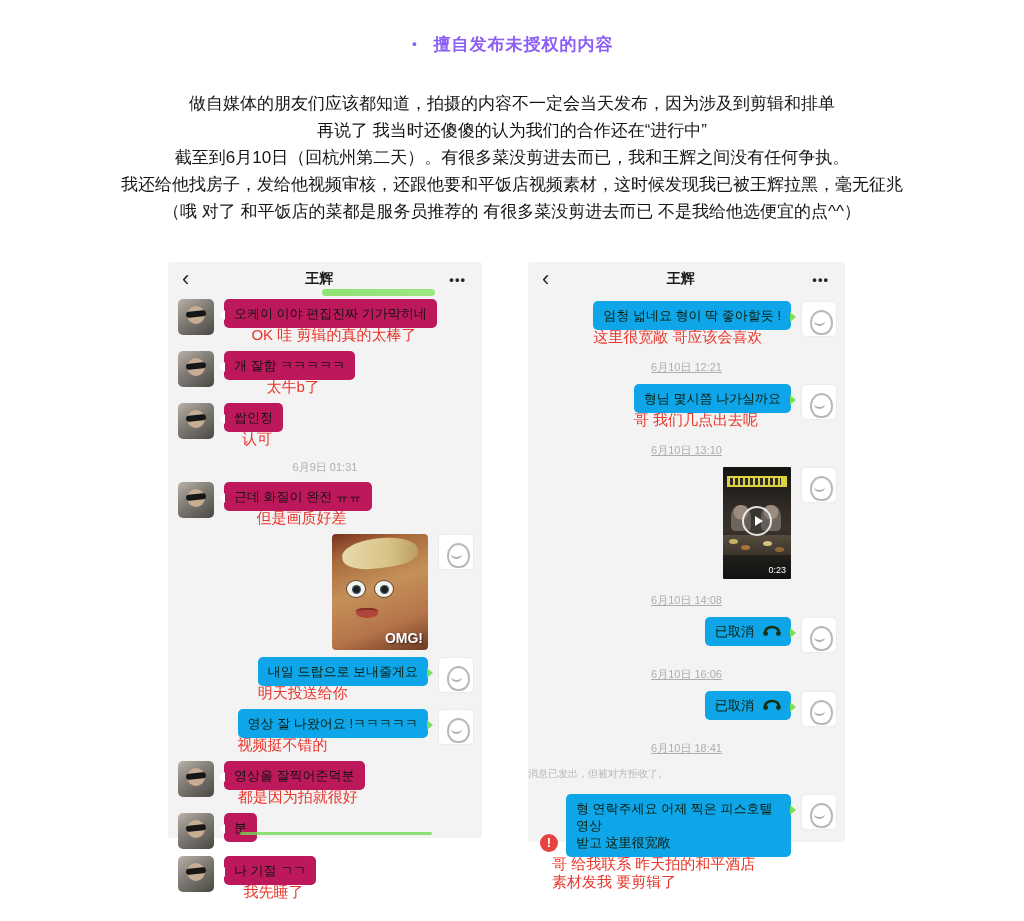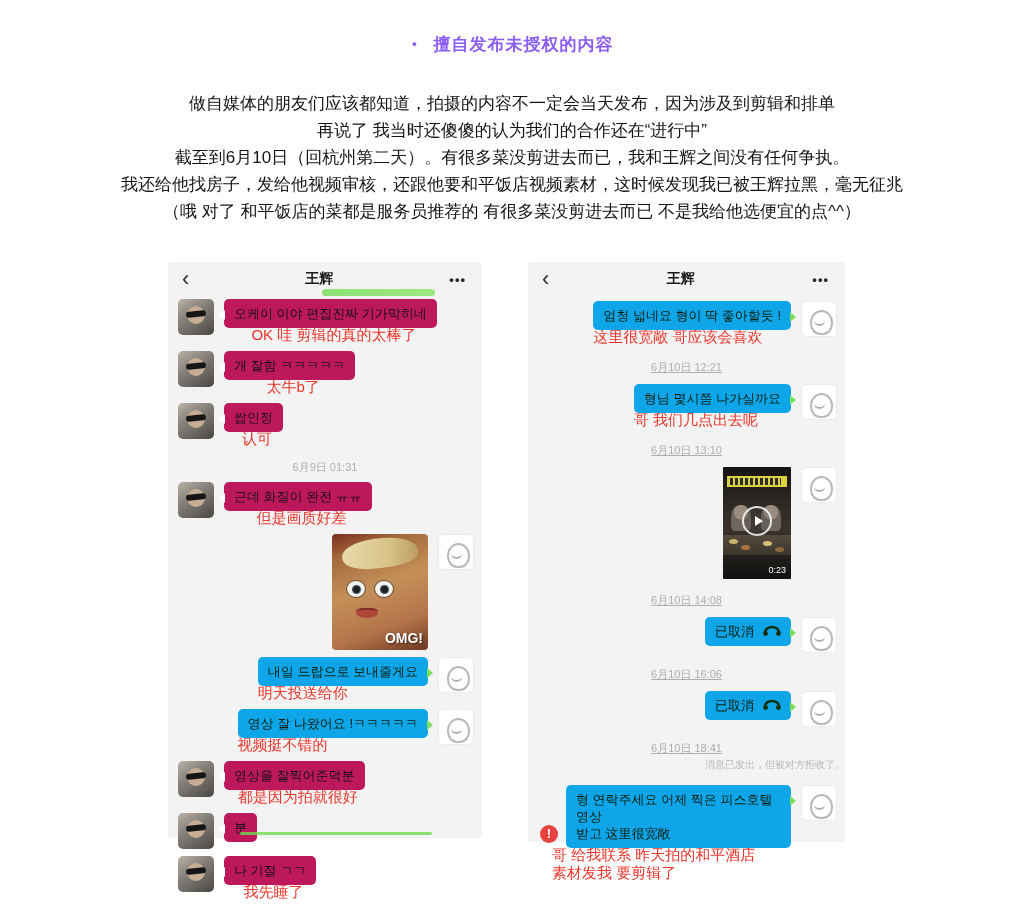--- a/index.html
+++ b/index.html
@@ -59,21 +59,21 @@
   .bubble.green { background:#0ea5e9; color:#0d1f0a; }
   .bubble.green::after { content:""; position:absolute; right:-5px; top:11px;
        border-top:5px solid transparent; border-bottom:5px solid transparent; border-left:6px solid #79e159; }
 
   .zh-note { color:#ea352b; font-size:15px; line-height:18px; margin-top:-2px; white-space:nowrap; }
   .row.recv .zh-note { padding-left:7px; text-align:center; }
   .row.sent .zh-note { text-align:left; padding-right:4px; }
 
   .timestamp { text-align:center; color:#aeaeae; font-size:11px; margin-top:12px; }
   .chat-right .timestamp { margin-top:14px;text-decoration:underline; }
-  .notice { text-align:right; color:#b7b7b7; font-size:10px; margin-top:2px;font-family:Liberation Serif, serif; }
+  .notice { text-align:left; color:#b7b7b7; font-size:10px; margin-top:11px;font-family:Liberation Serif, serif; }
 
   
   .sticker { width:96px; height:116px; border-radius:4px; position:relative; overflow:hidden;
              background:linear-gradient(160deg,#7a2e20 0%,#a66a3c 18%,#c49058 45%,#b5744a 75%,#6e3a22 100%);text-decoration:underline; }
   .sticker .hair { position:absolute; top:4px; left:10px; width:76px; height:30px;
              background:linear-gradient(100deg,#e8dbae,#d9c488 60%,#b99b5e); border-radius:50% 60% 40% 50%; transform:rotate(-8deg); }
   .sticker .eye { position:absolute; top:46px; width:20px; height:18px; background:#f5f2ec;
              border-radius:50%; border:1px solid #5a4632; }
   .sticker .eye.l { left:14px; } .sticker .eye.r { left:42px; }
   .sticker .eye::after { content:""; position:absolute; top:4px; left:5px; width:9px; height:9px;

